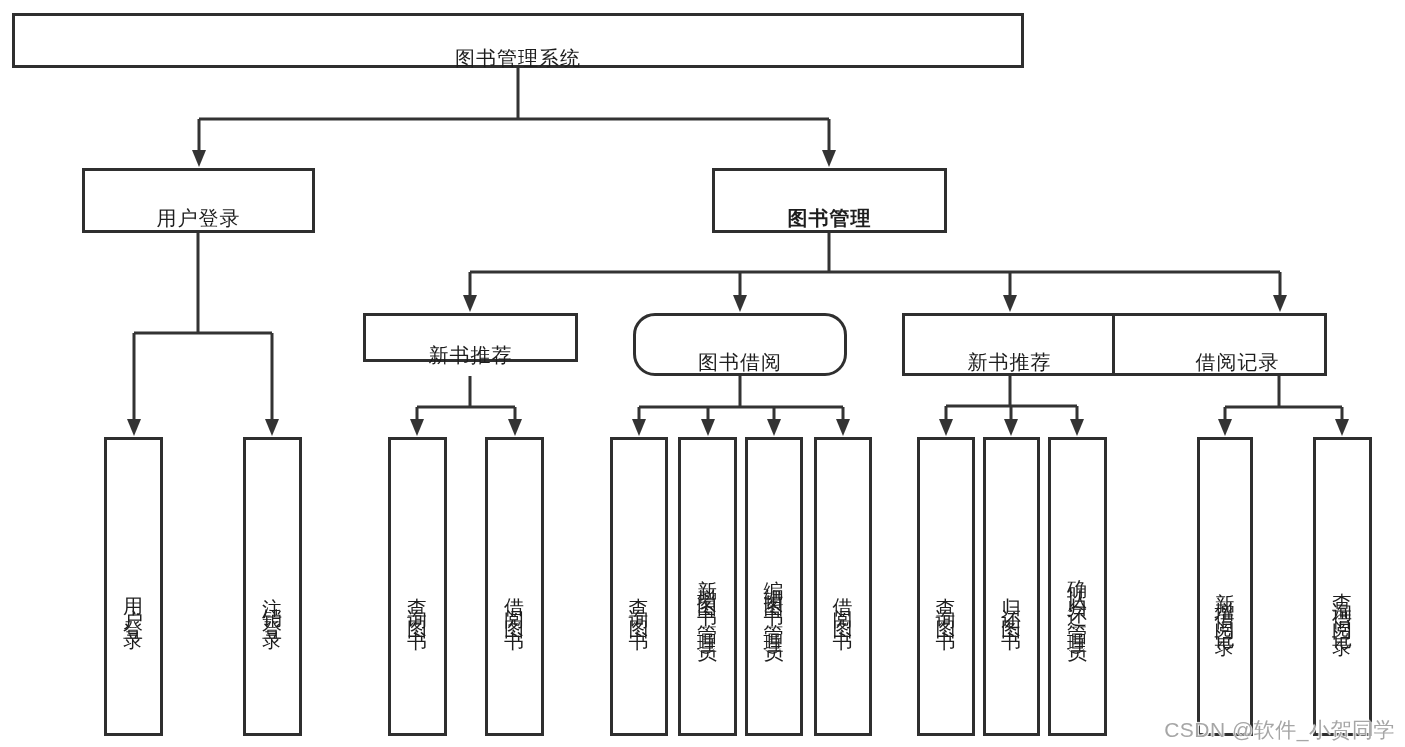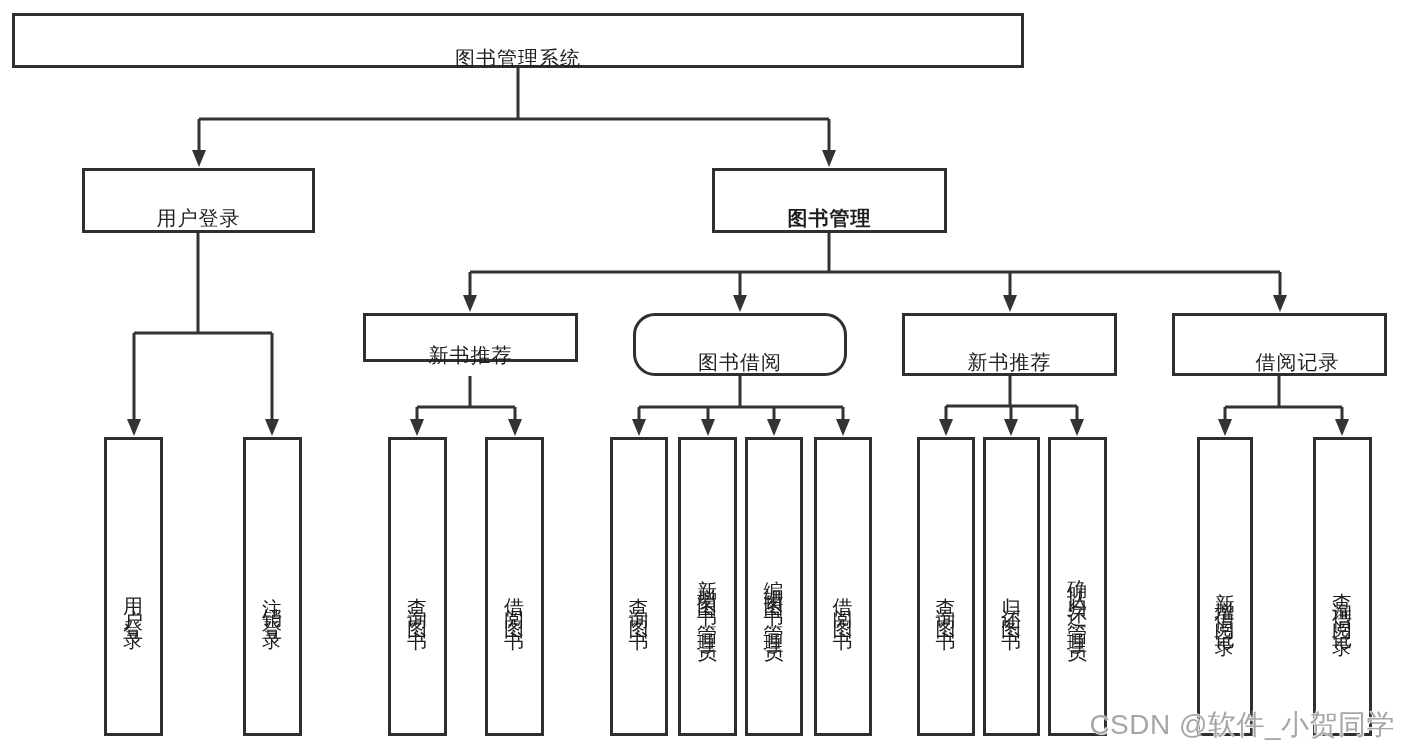--- a/index.html
+++ b/index.html
@@ -36,21 +36,21 @@
     white-space: normal;
     line-height: 1;
     letter-spacing: 11px;
     font-size: 20px;
   }
   .leaf.long .lbl { letter-spacing: 9px; }
   #watermark {
     position: absolute;
     right: 10px;
     bottom: 3px;
-    font-size: 28px;
+    font-size: 21px;
     color: #a6a6a6;
     letter-spacing: 0.5px;
     z-index: 5;
     text-shadow: 1px 1px 1px #ffffff, -1px -1px 1px #ffffff;
     white-space: nowrap;
   }
 </style>
 </head>
 <body>
 
@@ -109,21 +109,21 @@
 
   <div class="box" style="left:363px; top:313px; width:215px; height:49px;">
     <span class="lbl">新书推荐</span>
   </div>
   <div class="box" style="left:633px; top:313px; width:214px; height:63px;border-radius:22px;">
     <span class="lbl">图书借阅</span>
   </div>
   <div class="box" style="left:902px; top:313px; width:215px; height:63px;">
     <span class="lbl">新书推荐</span>
   </div>
-  <div class="box" style="left:1172px; top:313px; width:215px; height:63px;padding-left:36px;">
+  <div class="box" style="left:1112px; top:313px; width:215px; height:63px;padding-left:36px;">
     <span class="lbl">借阅记录</span>
   </div>
 
   <div class="box leaf" style="left:104px; top:437px; width:59px; height:299px;">
     <span class="lbl">用户登录</span>
   </div>
   <div class="box leaf" style="left:243px; top:437px; width:59px; height:299px;">
     <span class="lbl">注销登录</span>
   </div>
 

